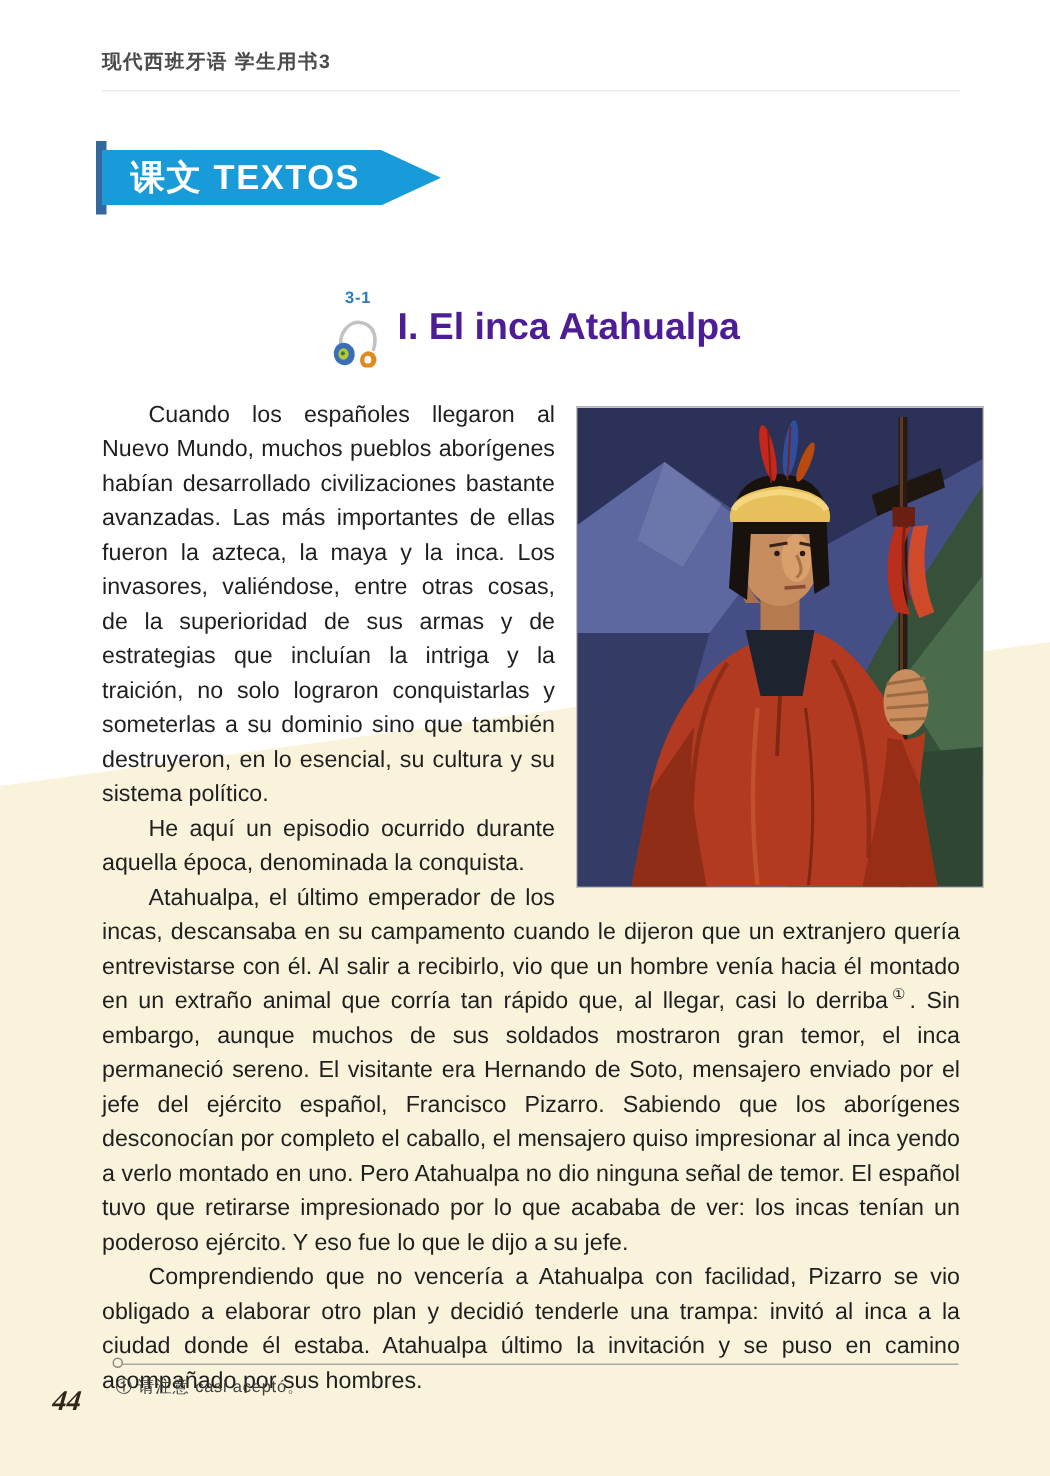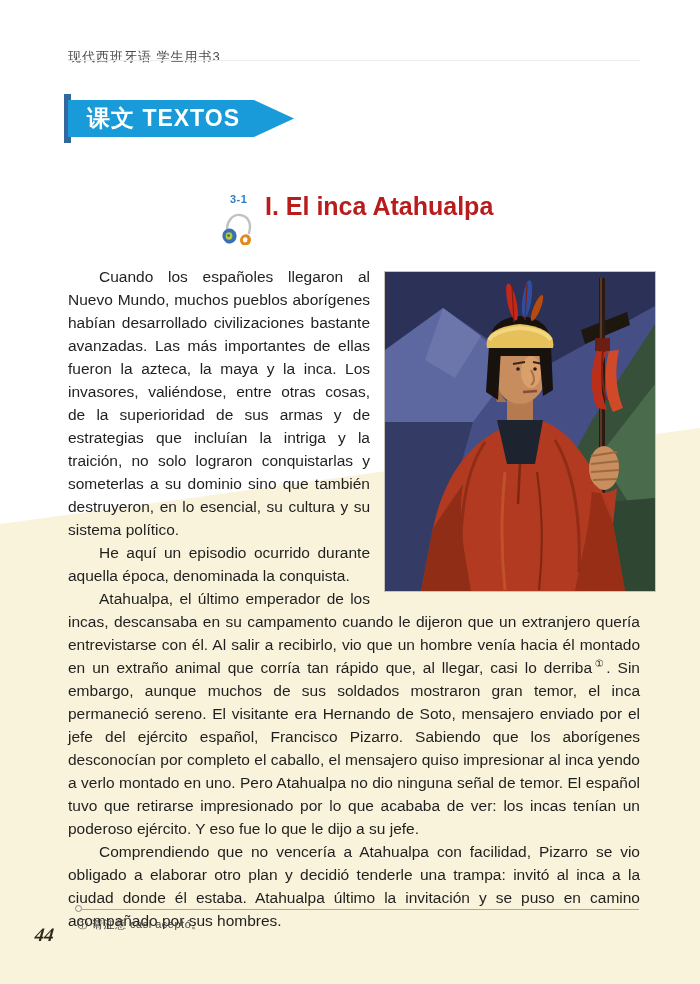--- a/index.html
+++ b/index.html
@@ -12,23 +12,23 @@
     font-family:"Liberation Serif", serif;
   }
   
   .beige-bg{
     position:absolute;left:0;top:0;width:700px;height:984px;
     background:#faf3dc;
     clip-path:polygon(0 524px,700px 428px,700px 984px,0 984px);
   }
   
   .header-text{
-    position:absolute;left:68px;top:48px;
-    font-family:"Liberation Sans",sans-serif;
-    font-size:13px;font-weight:normal;color:#4b4b4b;letter-spacing:1px;
+    position:absolute;left:68px;top:32px;
+    font-family:"Liberation Sans",sans-serif;
+    font-size:13px;font-weight:bold;color:#4b4b4b;letter-spacing:1px;
   }
   .header-rule{
     position:absolute;left:68px;top:60px;width:572px;height:1px;background:#ececec;
   }
   
   .banner{position:absolute;left:64px;top:94px;width:240px;height:49px;}
   .banner-bar{position:absolute;left:0;top:0;width:7px;height:49px;background:#33689f;}
   .banner-body{
     position:absolute;left:4px;top:6px;height:37px;width:226px;
     background:#189bd8;
@@ -46,23 +46,23 @@
     display:flex;align-items:flex-start;
   }
   .audio-wrap{position:relative;width:36px;height:54px;flex:0 0 auto;}
   .audio-label{
     position:absolute;left:9px;top:0;
     font-family:"Liberation Sans",sans-serif;
     font-size:11px;font-weight:bold;color:#2e7cc3;letter-spacing:0.5px;
   }
   .audio-wrap svg{position:absolute;left:0;bottom:2px;}
   .lesson-heading{
-    margin:0 0 0 8px;
-    font-family:"Liberation Sans",sans-serif;
-    font-size:25px;font-weight:bold;color:#b91c1c;
+    margin:12px 0 0 8px;
+    font-family:"Liberation Sans",sans-serif;
+    font-size:25px;font-weight:bold;color:#4c1d95;
     line-height:1.1;
   }
   
   .content{
     position:absolute;left:68px;top:265px;width:572px;
     font-family:Liberation Sans, sans-serif;
     font-size:15.5px;line-height:23px;color:#1f1f1f;
     text-align:justify;
   }
   .content p{margin:0;text-indent:2em;}

